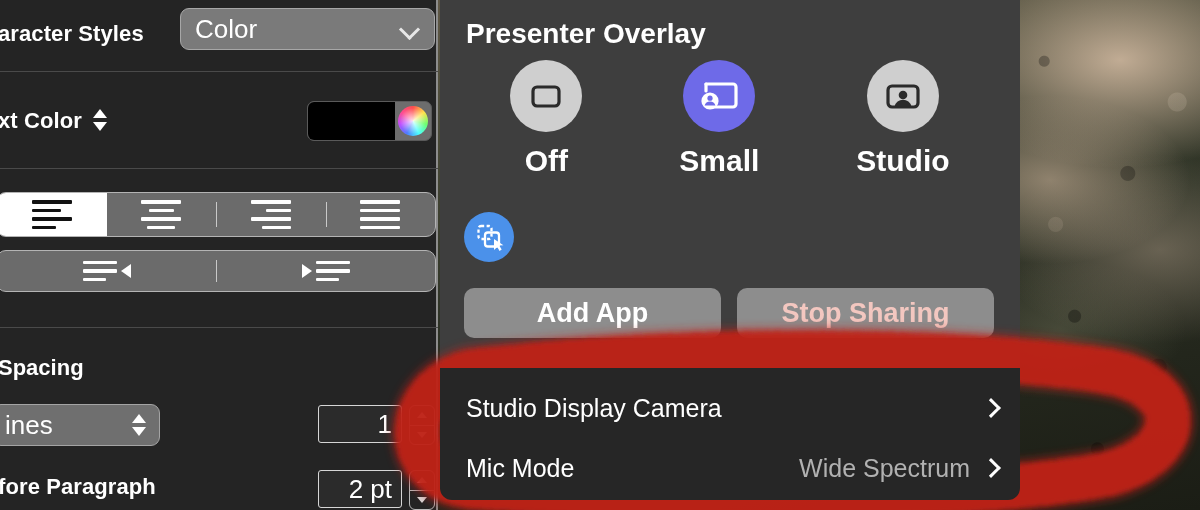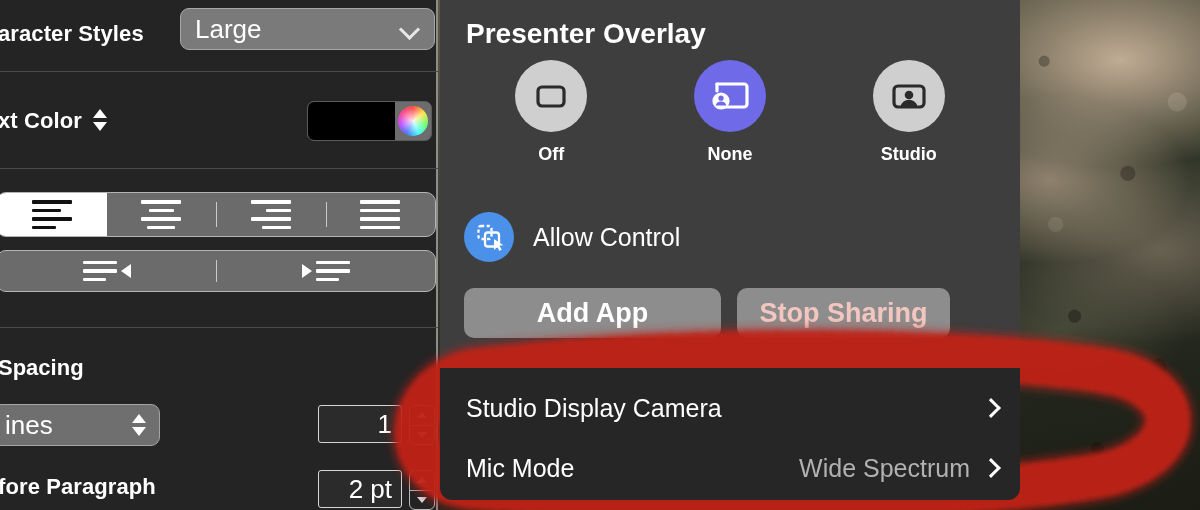--- a/index.html
+++ b/index.html
@@ -248,21 +248,21 @@
   }
   .ov-opt {
     display: flex; flex-direction: column; align-items: center; gap: 12px;
   }
   .ov-circle {
     width: 72px; height: 72px; border-radius: 50%;
     display: flex; align-items: center; justify-content: center;
   }
   .ov-circle.gray { background: #cfcfcf; }
   .ov-circle.accent { background: #6e6ae8; }
-  .ov-label { color: #ffffff; font-size: 18px; font-weight: 700; }
+  .ov-label { color: #ffffff; font-size: 30px; font-weight: 700; }
 
   .allow-row {
     position: absolute; left: 24px; top: 212px;
     display: flex; align-items: center; gap: 19px;
   }
   .allow-icon {
     width: 50px; height: 50px; border-radius: 50%;
     background: #4b91ea;
     display: flex; align-items: center; justify-content: center;
   }
@@ -315,21 +315,21 @@
 
   <div class="photo-bg"></div>
   <div class="photo-noise"></div>
 
   <div class="left-panel">
 
     <div class="lp-row" style="top:14px; height:42px;">
       <div class="lp-label" style="position:absolute; left:-2px; top:7px;">aracter Styles</div>
     </div>
     <div class="popup-select" style="left:180px; top:8px; width:255px; height:42px;">
-      <span>Large</span>
+      <span>Color</span>
       <span class="chevron-dn"></span>
     </div>
 
     <div class="lp-divider" style="top:71px;"></div>
 
     <div class="lp-row" style="top:105px; height:36px;padding-left:8px;">
       <span class="lp-label" style="position:absolute; left:-2px; top:3px;">xt Color</span>
       <span class="updown" style="position:absolute; left:85px; top:2px;"></span>
     </div>
     <div class="color-well" style="left:307px; top:101px; width:125px; height:40px;">
@@ -445,21 +445,21 @@
       <div class="ov-opt">
         <div class="ov-circle accent">
           <svg width="44" height="42" viewBox="0 0 44 42">
             <path d="M9 9 H36 A3 3 0 0 1 39 12 V29 A3 3 0 0 1 36 32 H16" fill="none" stroke="#ffffff" stroke-width="3.2" stroke-linecap="round"></path>
             <path d="M9 9 V16" fill="none" stroke="#ffffff" stroke-width="3.2" stroke-linecap="round"></path>
             <circle cx="13" cy="26" r="8.6" fill="#ffffff"></circle>
             <circle cx="13" cy="23.2" r="2.6" fill="#6e6ae8"></circle>
             <path d="M7.6 30.6 a5.6 5.6 0 0 1 10.8 0" fill="#6e6ae8"></path>
           </svg>
         </div>
-        <div class="ov-label">None</div>
+        <div class="ov-label">Small</div>
       </div>
 
       <div class="ov-opt">
         <div class="ov-circle gray">
           <svg width="42" height="40" viewBox="0 0 42 40">
             <rect x="6" y="10" width="30" height="21" rx="4" ry="4" fill="none" stroke="#2b2b2b" stroke-width="3.2"></rect>
             <circle cx="21" cy="19" r="4.3" fill="#2b2b2b"></circle>
             <path d="M12.6 30.4 a8.6 8.6 0 0 1 16.8 0 Z" fill="#2b2b2b"></path>
           </svg>
         </div>
@@ -468,27 +468,26 @@
     </div>
 
     <div class="allow-row">
       <div class="allow-icon">
         <svg width="34" height="34" viewBox="0 0 34 34">
           <rect x="6.5" y="6" width="13" height="13" rx="2.5" fill="none" stroke="#ffffff" stroke-width="2.3" stroke-dasharray="3.2 2.4"></rect>
           <rect x="13" y="12.5" width="14" height="14" rx="2.8" fill="none" stroke="#ffffff" stroke-width="2.3"></rect>
           <path d="M22 19 L22 30 L25.2 26.9 L27.6 31 L29.7 29.6 L27.2 25.6 L31.4 25.3 Z" fill="#ffffff"></path>
         </svg>
       </div>
-      <div class="allow-text">Allow Control</div>
     </div>
 
     <div class="btn" style="left:24px; top:288px; width:257px; height:50px;">
       <span>Add App</span>
     </div>
-    <div class="btn destructive" style="left:297px; top:288px; width:213px; height:50px;">
+    <div class="btn destructive" style="left:297px; top:288px; width:257px; height:50px;">
       <span>Stop Sharing</span>
     </div>
   </div>
 
   <svg class="annotation" viewBox="0 0 1200 510">
     <defs>
       <filter id="marker-blur" x="-20%" y="-40%" width="140%" height="180%">
         <feGaussianBlur stdDeviation="4.5"></feGaussianBlur>
       </filter>
       <filter id="marker-rough" x="-20%" y="-40%" width="140%" height="180%">

